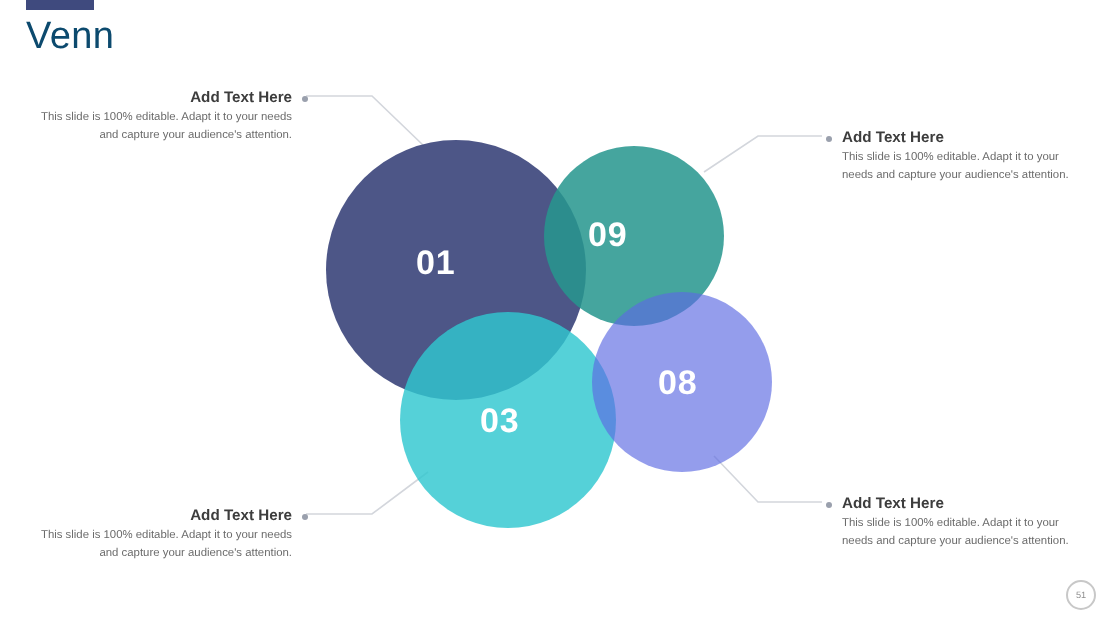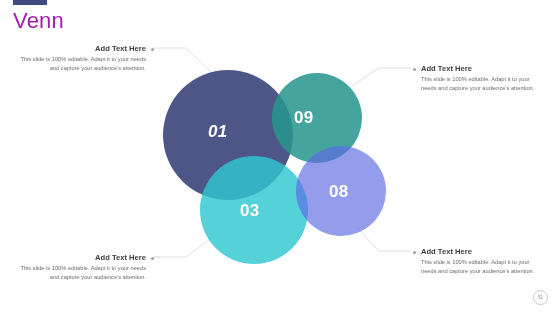--- a/index.html
+++ b/index.html
@@ -24,22 +24,22 @@
     left: 13px;
     top: -7px;
     width: 34px;
     height: 12px;
     background: #3f4a7e;
   }
   .slide-title {
     position: absolute;
     left: 13px;
     top: 8px;
-    font-size: 22px;
-    color: #a21caf;
+    font-size: 19px;
+    color: #0c4a6e;
     font-weight: 400;
     letter-spacing: 0.2px;
     white-space: nowrap;
   }
 
   
   .venn {
     position: absolute;
     left: 0;
     top: 0;
@@ -57,21 +57,21 @@
     position: absolute;
     color: #ffffff;
     font-size: 17px;
     font-weight: 700;
     letter-spacing: 0.4px;
   }
   .c01 {
     left: 163px; top: 70px; width: 130px; height: 130px;
     background: rgba(52, 63, 118, 0.88);
   }
-  .c01 .num { left: 45px; top: 52px; font-style: italic; }
+  .c01 .num { left: 45px; top: 52px; }
   .c02 {
     left: 272px; top: 73px; width: 90px; height: 90px;
     background: rgba(38, 150, 142, 0.86);
   }
   .c02 .num { left: 22px; top: 35px; }
   .c03 {
     left: 296px; top: 146px; width: 90px; height: 90px;
     background: rgba(93, 106, 226, 0.66);
   }
   .c03 .num { left: 33px; top: 36px; }

